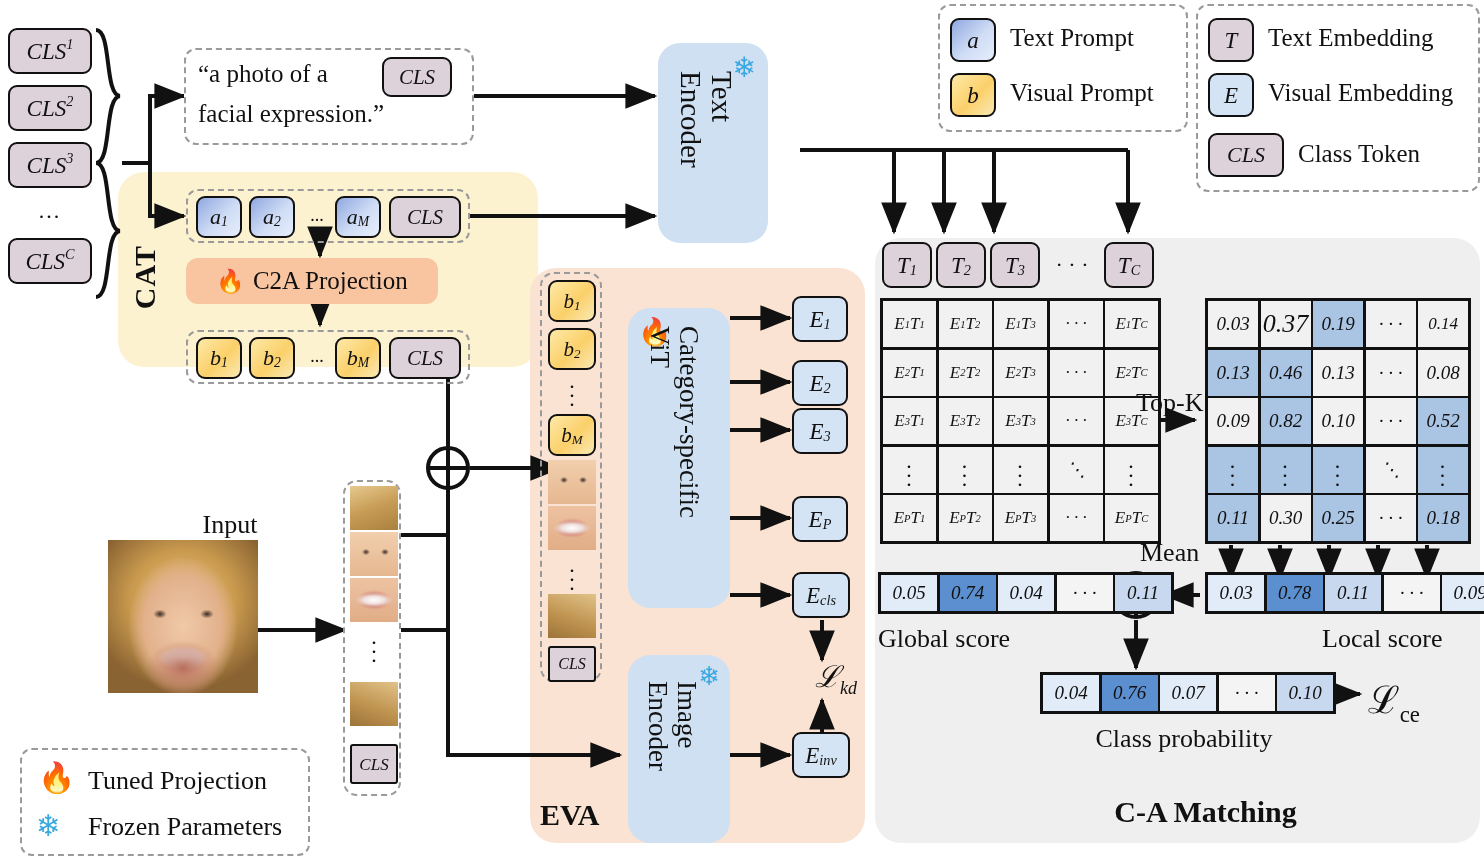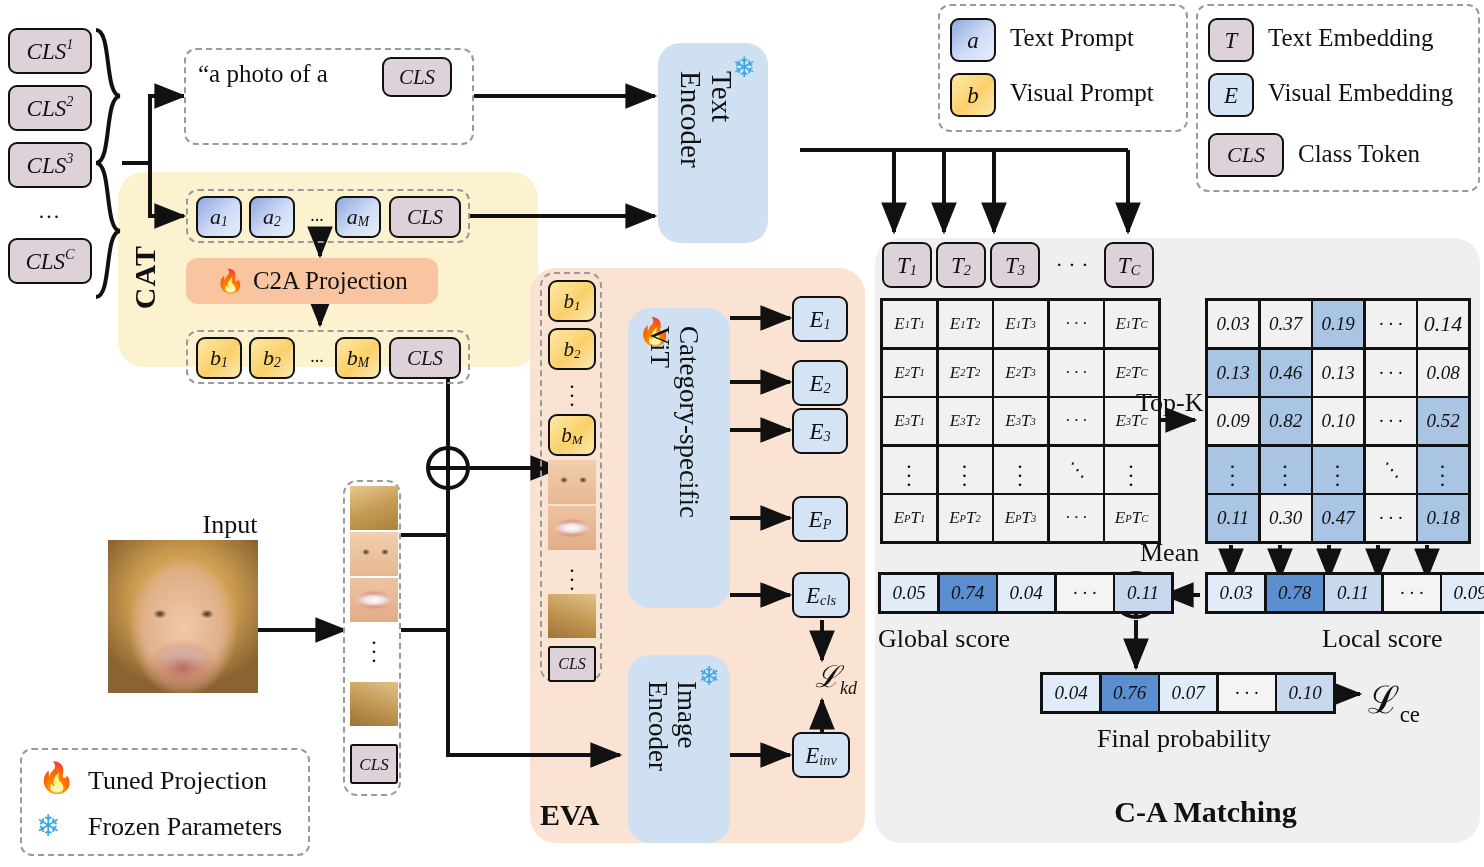--- a/index.html
+++ b/index.html
@@ -158,20 +158,21 @@
     <span>CLS</span>
       <sup>C</sup>
   </div>
 </div>
 
 <div class="abs dashed" style="left:184px;top:48px;width:290px;height:97px;background:#fff;">
   <div class="abs" style="left:12px;top:10px;font-size:25px;white-space:nowrap;">“a photo of a</div>
   <div class="tok cls abs" style="left:196px;top:7px;width:70px;height:40px;font-size:21px;">
     <span>CLS</span>
   </div>
+  <div class="abs" style="left:12px;top:50px;font-size:25px;white-space:nowrap;">facial expression.”</div>
 </div>
 
 <div class="abs vert-up bold" style="left:128px;top:245px;font-size:30px;letter-spacing:1px;">CAT</div>
 
 <div class="abs dashed" style="left:186px;top:189px;width:284px;height:54px;">
   <div class="tok atok abs" style="left:8px;top:5px;width:46px;height:42px;font-size:22px;">
     <span>a</span>
       <sub>1</sub>
   </div>
   <div class="tok atok abs" style="left:61px;top:5px;width:46px;height:42px;font-size:22px;">
@@ -489,24 +490,24 @@
       <span>T</span>
       <sub style="font-size:.62em;">C</sub>
     </div>
 </div>
 
 <div class="abs" style="left:1136px;top:388px;font-size:26px;">Top-K</div>
 
 <div class="abs grid" style="left:1205px;top:298px;grid-template-columns:repeat(5,50px);
             grid-template-rows:repeat(5,46px);">
   <div class="cell" style="font-size:19px;">0.03</div>
-  <div class="cell" style="font-size:19px;">0.37</div>
+  <div class="cell" style="font-size:26px;">0.37</div>
   <div class="cell hl" style="font-size:19px;">0.19</div>
   <div class="cell" style="font-size:19px;">· · ·</div>
-  <div class="cell" style="font-size:22px;">0.14</div>
+  <div class="cell" style="font-size:17px;">0.14</div>
 
   <div class="cell hl" style="font-size:19px;">0.13</div>
   <div class="cell hl" style="font-size:19px;">0.46</div>
   <div class="cell" style="font-size:19px;">0.13</div>
   <div class="cell" style="font-size:19px;">· · ·</div>
   <div class="cell" style="font-size:19px;">0.08</div>
 
   <div class="cell" style="font-size:19px;">0.09</div>
   <div class="cell hl" style="font-size:19px;">0.82</div>
   <div class="cell" style="font-size:19px;">0.10</div>
@@ -514,21 +515,21 @@
   <div class="cell hl" style="font-size:19px;">0.52</div>
 
   <div class="cell hl vdots">.<br>.<br>.</div>
   <div class="cell hl vdots">.<br>.<br>.</div>
   <div class="cell hl vdots">.<br>.<br>.</div>
   <div class="cell" style="font-size:19px;">⋱</div>
   <div class="cell hl vdots">.<br>.<br>.</div>
 
   <div class="cell hl" style="font-size:19px;">0.11</div>
   <div class="cell" style="font-size:19px;">0.30</div>
-  <div class="cell hl" style="font-size:19px;">0.47</div>
+  <div class="cell hl" style="font-size:19px;">0.25</div>
   <div class="cell" style="font-size:19px;">· · ·</div>
   <div class="cell hl" style="font-size:19px;">0.18</div>
 </div>
 
 <div class="abs" style="left:1140px;top:538px;font-size:26px;">Mean</div>
 
 <div class="abs row1" style="left:878px;top:572px;">
   <div class="cell hl4" style="font-size:19px;">0.05</div>
   <div class="cell hl2" style="font-size:19px;">0.74</div>
   <div class="cell hl4" style="font-size:19px;">0.04</div>
@@ -546,21 +547,21 @@
 </div>
 <div class="abs" style="left:1322px;top:624px;width:200px;font-size:26px;">Local score</div>
 
 <div class="abs row1" style="left:1040px;top:672px;">
   <div class="cell hl4" style="font-size:19px;">0.04</div>
   <div class="cell hl2" style="font-size:19px;">0.76</div>
   <div class="cell hl4" style="font-size:19px;">0.07</div>
   <div class="cell white" style="font-size:19px;">· · ·</div>
   <div class="cell hl3" style="font-size:19px;">0.10</div>
 </div>
-<div class="abs" style="left:1034px;top:724px;width:300px;text-align:center;font-size:26px;">Final probability</div>
+<div class="abs" style="left:1034px;top:724px;width:300px;text-align:center;font-size:26px;">Class probability</div>
 
 <div class="abs" style="left:1368px;top:672px;font-size:38px;">
   <span>ℒ</span><sub style="font-size:.6em;">ce</sub>
 </div>
 
 <div class="abs bold" style="left:875px;top:795px;width:661px;text-align:center;font-size:30px;">C-A Matching</div>
 
 <div class="abs dashed" style="left:20px;top:748px;width:290px;height:108px;"></div>
 <span class="emoji abs" style="left:38px;top:760px;font-size:30px;">🔥</span>
 <div class="abs" style="left:88px;top:766px;font-size:26px;">Tuned  Projection</div>

